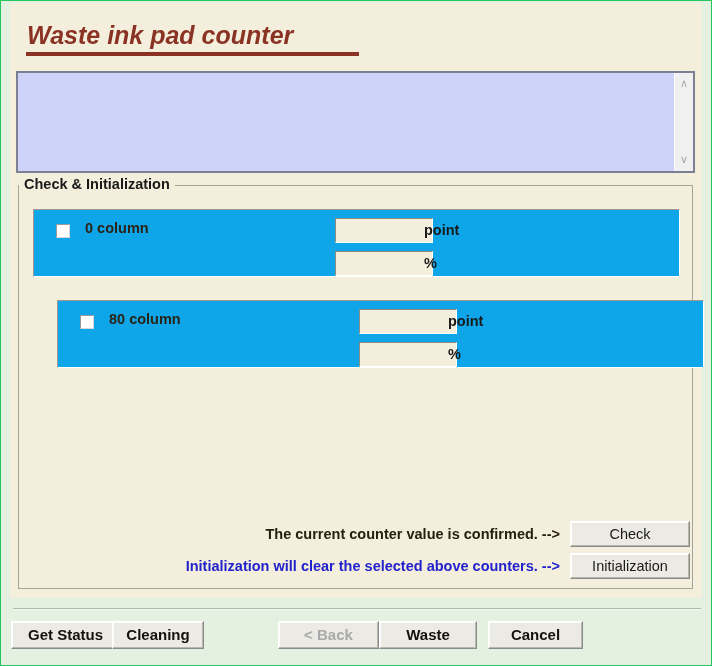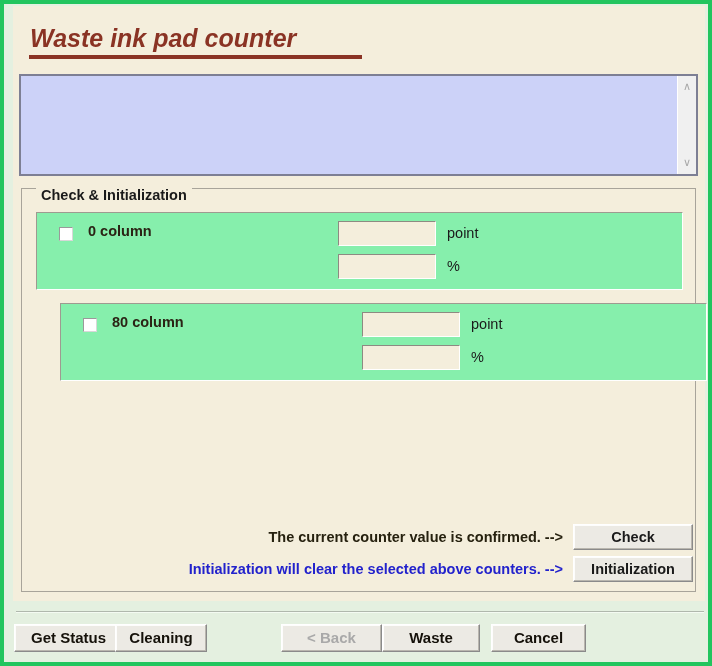--- a/index.html
+++ b/index.html
@@ -12,21 +12,21 @@
     background: #e4f0e0;
     font-family: "Liberation Sans", sans-serif;
     overflow: hidden;
   }
   #root {
     position: relative;
     width: 712px;
     height: 666px;
     background: #e4f0e0;
     box-sizing: border-box;
-    border: 4px solid #22c55e;
+    border: 1px solid #22c55e;
   }
 
   
   .panel {
     position: absolute;
     left: 9px;
     top: 2px;
     width: 692px;
     height: 595px;
     background: #f4eedc;
@@ -100,42 +100,41 @@
     left: 8px;
     top: 182px;
     width: 675px;
     height: 404px;
     box-sizing: border-box;
     border: 1px solid #a8a49a;
     border-top: 1px solid #a8a49a;
   }
   .groupbox-legend {
     position: absolute;
-    left: 14px;
+    left: 0;
     top: -10px;
     background: #f4eedc;
     padding: 0 5px;
     font-size: 14.5px;
     font-weight: bold;
     color: #1a1a1a;
     white-space: nowrap;
-    margin-top: 8px;
   }
 
   
   .counter-panel {
     position: absolute;
     left: 14px;
     width: 647px;
-    height: 78px;
+    height: 68px;
     box-sizing: border-box;
     border: 1px solid #9e9a90;
     border-right-color: #ffffff;
     border-bottom-color: #ffffff;
-    background: #86efac;
+    background: #0ea5e9;
   }
   .counter-panel.row0 { top: 23px; }
   .counter-panel.row1 { top: 114px; margin-left: 24px; }
 
   .cp-checkbox {
     position: absolute;
     left: 22px;
     top: 14px;
     width: 14px;
     height: 14px;
@@ -168,23 +167,23 @@
     font-family: "Liberation Sans", sans-serif;
     font-size: 13px;
     color: #2b2315;
     padding: 0 3px;
   }
   .cp-field.f0 { top: 8px; }
   .cp-field.f1 { top: 41px; }
 
   .cp-unit {
     position: absolute;
-    left: 410px;
-    font-size: 14.5px;
-    font-weight: normal;
+    left: 390px;
+    font-size: 14.5px;
+    font-weight: bold;
     color: #1a1a1a;
     white-space: nowrap;
   }
   .cp-unit.u0 { top: 12px; }
   .cp-unit.u1 { top: 45px; }
 
   
   .action-row {
     position: absolute;
     height: 26px;
@@ -210,21 +209,21 @@
     width: 120px;
     height: 26px;
     box-sizing: border-box;
     background: #eceae4;
     border: 1px solid #ffffff;
     border-right-color: #8a8a8a;
     border-bottom-color: #8a8a8a;
     box-shadow: inset -1px -1px 0 #b9b6ae, inset 1px 1px 0 #fdfdfc;
     font-family: "Liberation Sans", sans-serif;
     font-size: 14.5px;
-    font-weight: bold;
+    font-weight: normal;
     color: #1a1a1a;
     text-align: center;
     line-height: 24px;
     cursor: default;
   }
 
   
   .separator {
     position: absolute;
     left: 12px;

